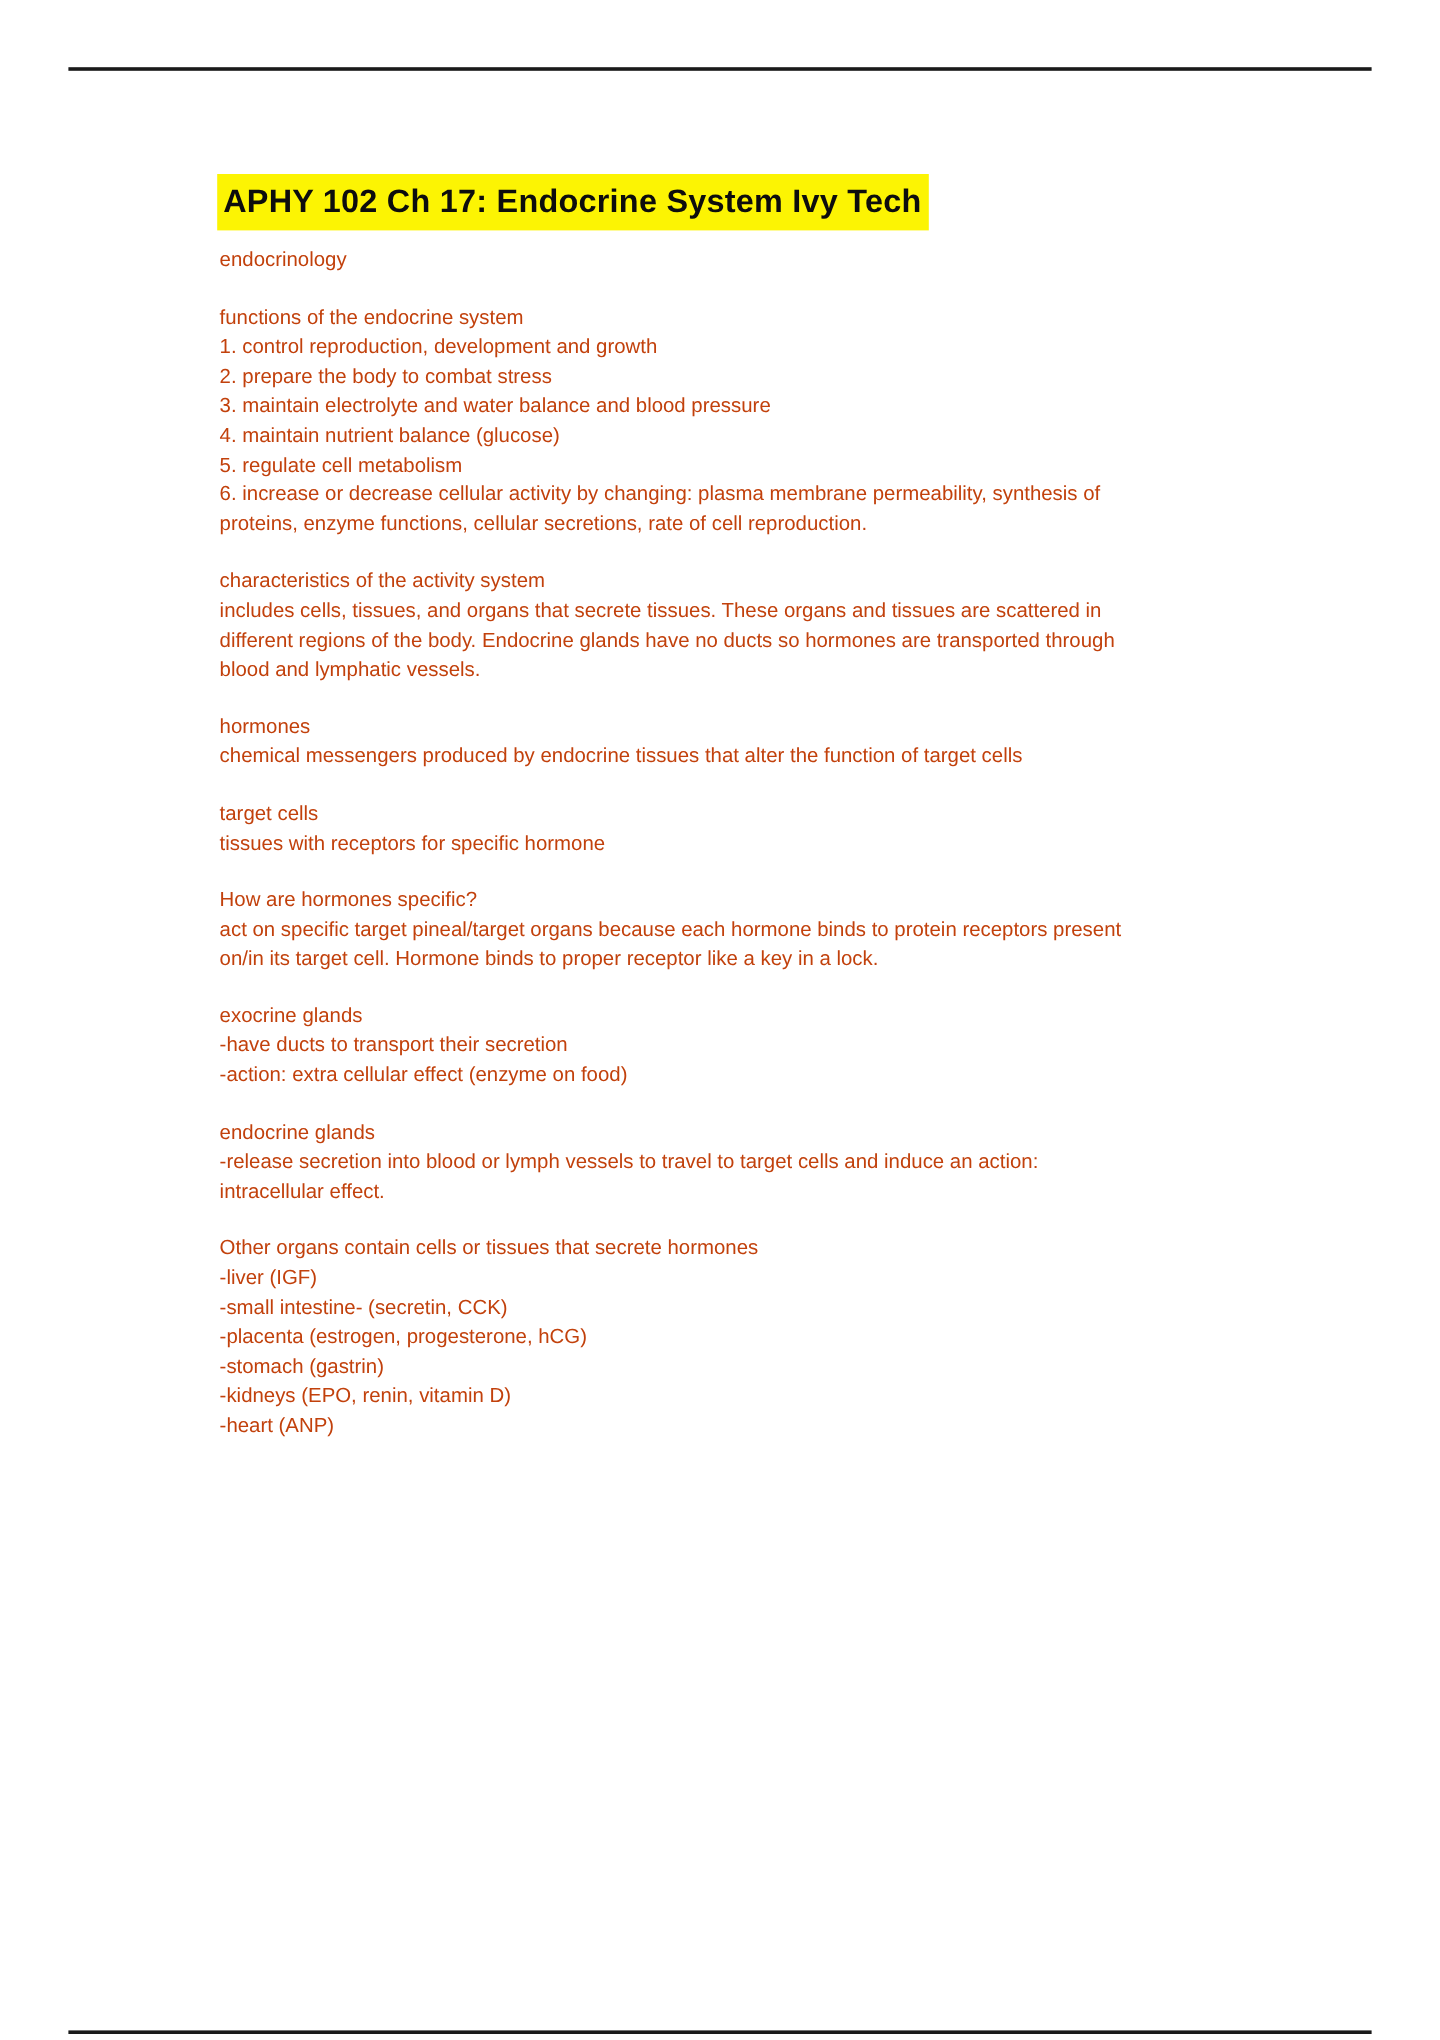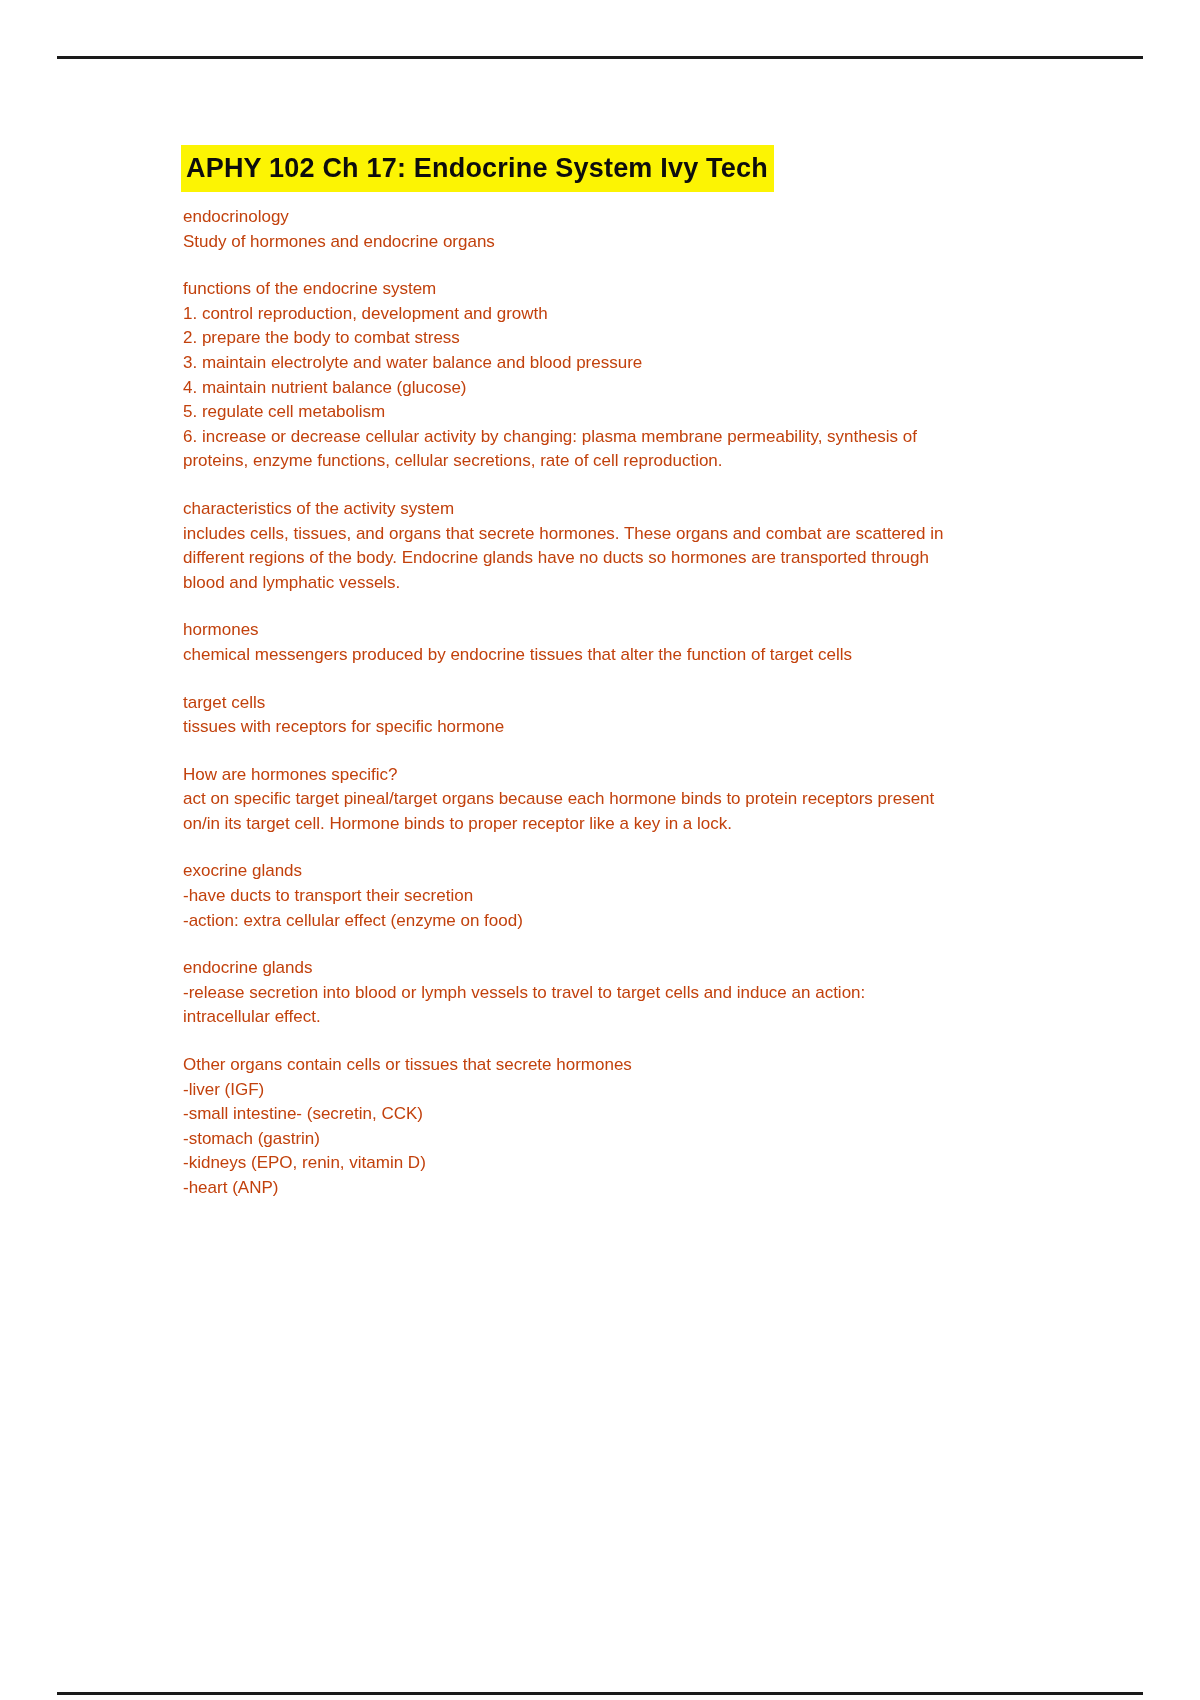--- a/index.html
+++ b/index.html
@@ -59,35 +59,34 @@
 <body>
 
 <div class="page">
   <div class="rule rule-top" style="background: rgb(26, 26, 26);"></div>
 
   <div class="content">
     <h1 class="title-row"><span class="hl" id="title-hl" style="background: rgb(252, 244, 3);">APHY 102 Ch 17: Endocrine System Ivy Tech</span></h1>
     <div id="blocks">
         <section class="block">
           <div class="line term">endocrinology</div>
-          <div class="line">Study of hormones and endocrine organs</div>
         </section>
         <section class="block">
           <div class="line term">functions of the endocrine system</div>
           <div class="line">1. control reproduction, development and growth</div>
           <div class="line">2. prepare the body to combat stress</div>
           <div class="line">3. maintain electrolyte and water balance and blood pressure</div>
           <div class="line">4. maintain nutrient balance (glucose)</div>
           <div class="line">5. regulate cell metabolism</div>
           <div class="line">6. increase or decrease cellular activity by changing: plasma membrane permeability, synthesis of</div>
           <div class="line">proteins, enzyme functions, cellular secretions, rate of cell reproduction.</div>
         </section>
         <section class="block">
           <div class="line term">characteristics of the activity system</div>
-          <div class="line">includes cells, tissues, and organs that secrete hormones. These organs and combat are scattered in</div>
+          <div class="line">includes cells, tissues, and organs that secrete tissues. These organs and tissues are scattered in</div>
           <div class="line">different regions of the body. Endocrine glands have no ducts so hormones are transported through</div>
           <div class="line">blood and lymphatic vessels.</div>
         </section>
         <section class="block">
           <div class="line term">hormones</div>
           <div class="line">chemical messengers produced by endocrine tissues that alter the function of target cells</div>
         </section>
         <section class="block">
           <div class="line term">target cells</div>
           <div class="line">tissues with receptors for specific hormone</div>
@@ -104,20 +103,21 @@
         </section>
         <section class="block">
           <div class="line term">endocrine glands</div>
           <div class="line">-release secretion into blood or lymph vessels to travel to target cells and induce an action:</div>
           <div class="line">intracellular effect.</div>
         </section>
         <section class="block">
           <div class="line term">Other organs contain cells or tissues that secrete hormones</div>
           <div class="line">-liver (IGF)</div>
           <div class="line">-small intestine- (secretin, CCK)</div>
+          <div class="line">-placenta (estrogen, progesterone, hCG)</div>
           <div class="line">-stomach (gastrin)</div>
           <div class="line">-kidneys (EPO, renin, vitamin D)</div>
           <div class="line">-heart (ANP)</div>
         </section>
       </div>
   </div>
 
   <div class="rule rule-bottom" style="background: rgb(26, 26, 26);"></div>
 </div>
 

